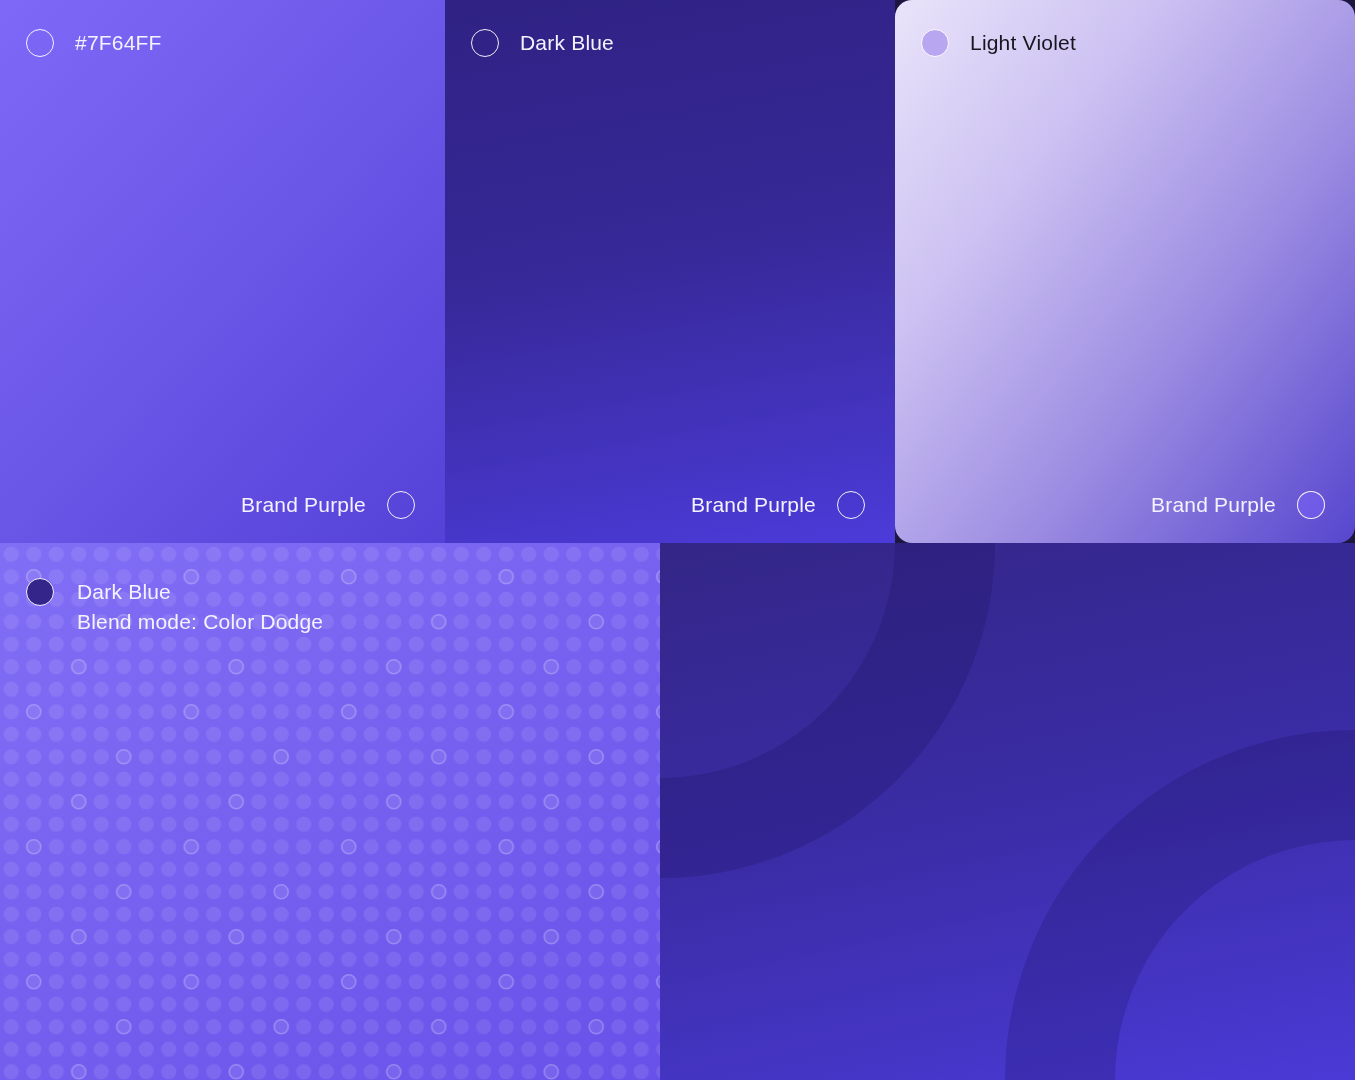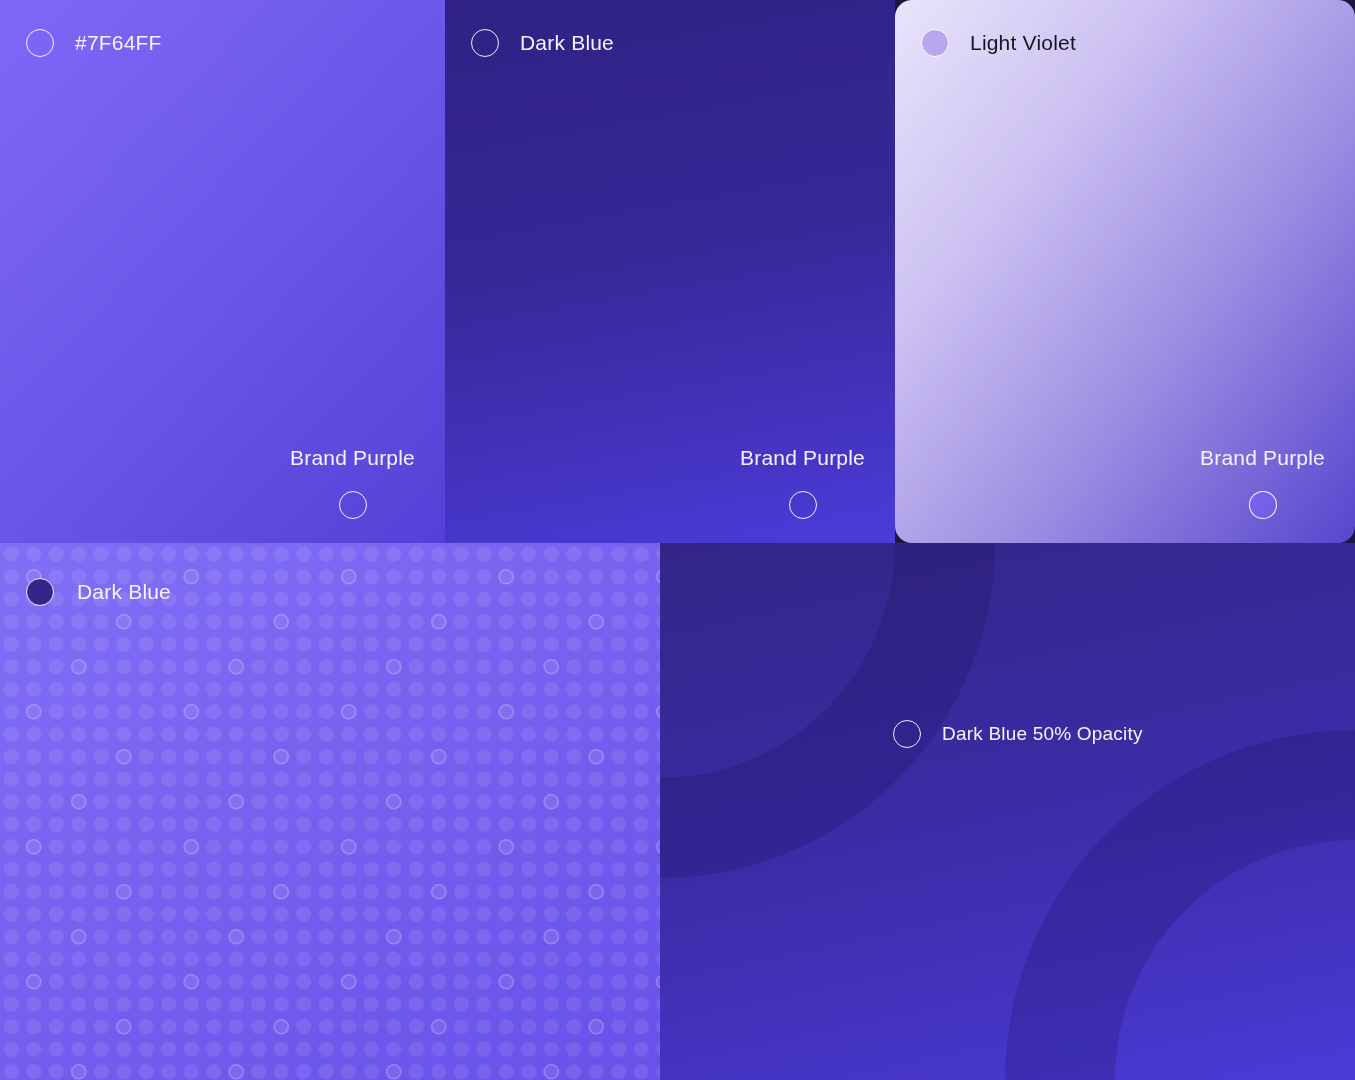--- a/index.html
+++ b/index.html
@@ -18,21 +18,21 @@
   .p2{width:450px;background:linear-gradient(170deg,#2F2284 0%,#362896 45%,#4C3BD9 100%);}
   .p3{width:460px;background:linear-gradient(128deg,#E9E4FA 0%,#CCC1F2 30%,#9D8DE2 62%,#5646CE 100%);border-radius:17px;}
   .p4{width:660px;background:linear-gradient(150deg,#806FF5 0%,#7B66F2 30%,#6751E9 100%);}
   .p5{width:695px;background:linear-gradient(168deg,#332687 0%,#3A2CA4 48%,#4B3AD6 100%);}
 
   .deco{position:absolute;inset:0;width:100%;height:100%;display:block;pointer-events:none;}
 
   
   .chip{position:absolute;display:flex;align-items:center;gap:21px;}
   .chip-tl{top:29px;left:26px;}
-  .chip-br{bottom:24px;right:30px;flex-direction:column;}
+  .chip-br{bottom:24px;right:30px;}
   .circle{
     width:28px;height:28px;border-radius:50%;
     border:1.5px solid rgba(255,255,255,0.92);
     box-sizing:border-box;flex:0 0 auto;
   }
   .circle.fill-lightviolet{background:#B9A6F0;border-color:#FDFCFF;}
   .circle.fill-darkblue{background:#332589;border-color:#F4F2FE;}
   .circle.fill-brand{background:rgba(124,100,255,0.45);}
   .chip-label{
     font-size:21px;color:#F4F2FE;letter-spacing:.2px;white-space:nowrap;
@@ -109,28 +109,25 @@
         <rect width="660" height="537" fill="url(#dotfill)"></rect>
         <rect width="660" height="537" fill="url(#dotring)"></rect>
       </svg>
     </section>
 
     <section class="panel p5">
       <svg class="deco" width="695" height="537" viewBox="0 0 695 537" xmlns="http://www.w3.org/2000/svg">
         <circle cx="0" cy="0" r="285" fill="none" stroke="rgba(21,15,86,0.22)" stroke-width="100"></circle>
         <circle cx="695" cy="537" r="295" fill="none" stroke="rgba(21,15,86,0.22)" stroke-width="110"></circle>
       </svg>
-      <div class="chip chip-p5">
-        <span class="circle"></span>
-        <span class="chip-label">Dark Blue 50% Opacity</span>
-      </div>
     </section>
 
   </div>
 
   <div class="chip chip-multiline">
     <span class="circle fill-darkblue"></span>
     <div class="label-lines">
       <span>Dark Blue</span>
+      <span>Blend mode: Color Dodge</span>
     </div>
   </div>
 
 </div>
 
 </body></html>

